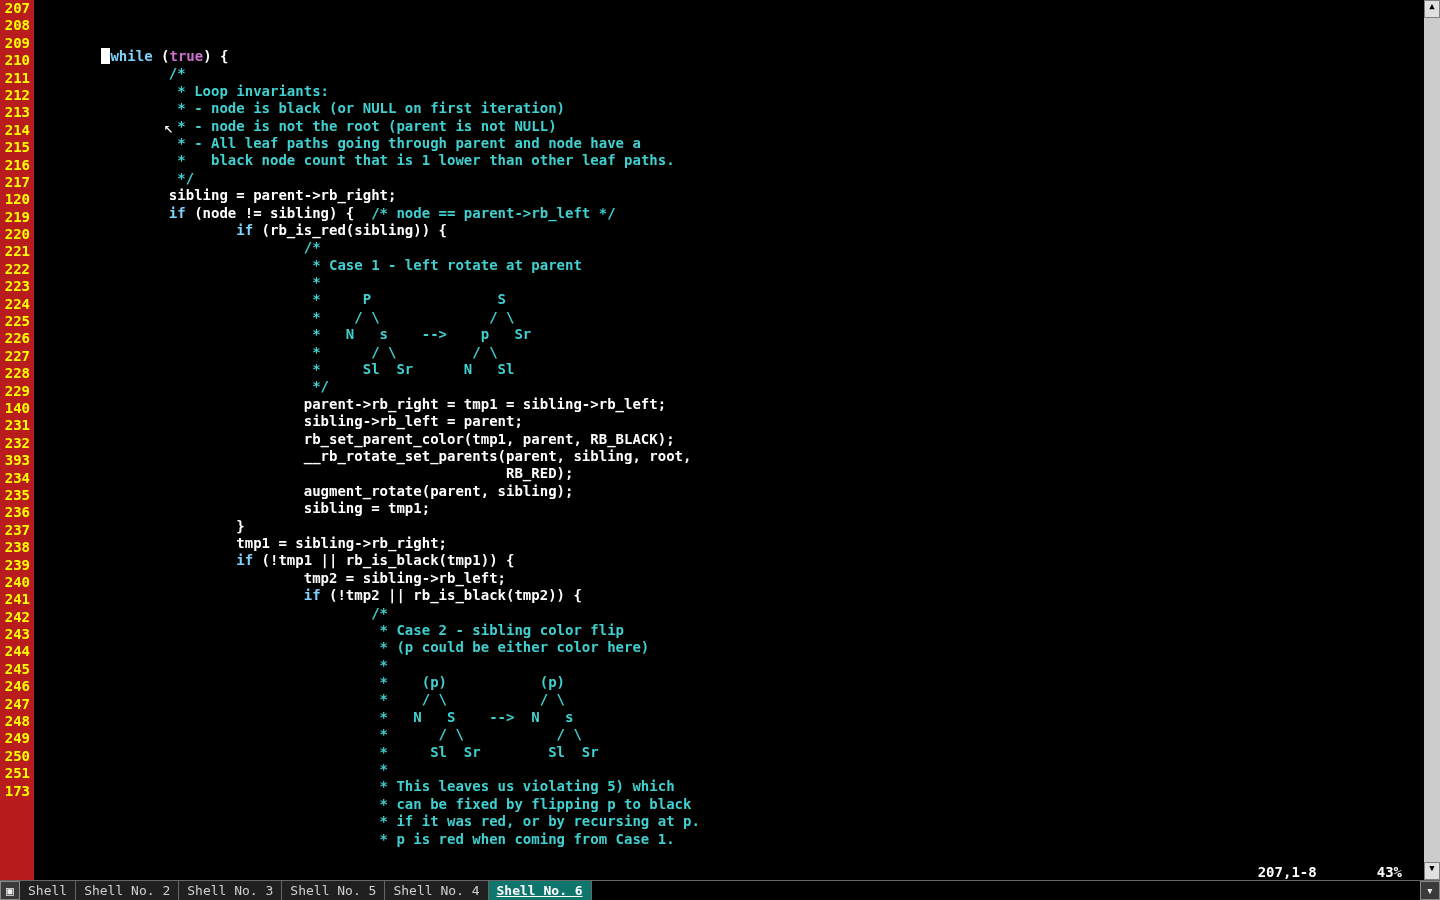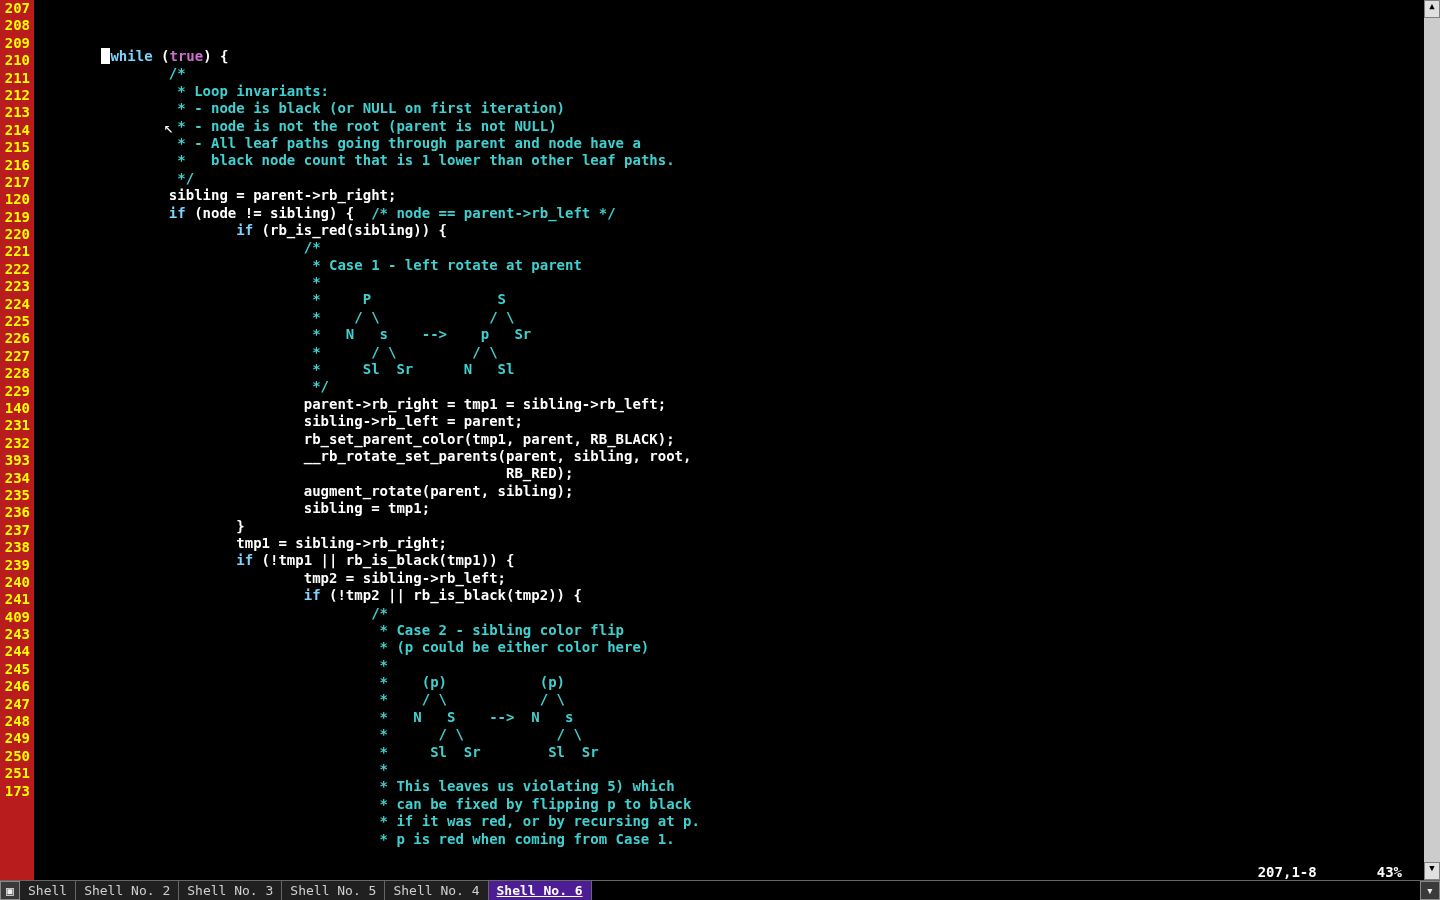--- a/index.html
+++ b/index.html
@@ -103,21 +103,21 @@
     line-height: 17px;
   }
   .tab {
     padding: 0 8px;
     border-right: 1px solid #666;
     line-height: 19px;
     background: #202020;
     color: #d0d0d0;
   }
   .tab.active {
-    background: #4c1d95;
+    background: #0f766e;
     font-weight: bold;
     color: #fff;
     text-decoration: underline;
   }
   .tabrow .spacer { flex: 1; }
   .titlebar {
     height: 18px;
     background: linear-gradient(#5a7aa0, #3a5a80);
     display: flex;
     align-items: center;
@@ -177,21 +177,21 @@
         <div class="ln">232</div>
         <div class="ln">393</div>
         <div class="ln">234</div>
         <div class="ln">235</div>
         <div class="ln">236</div>
         <div class="ln">237</div>
         <div class="ln">238</div>
         <div class="ln">239</div>
         <div class="ln">240</div>
         <div class="ln">241</div>
-        <div class="ln">409</div>
+        <div class="ln">242</div>
         <div class="ln">243</div>
         <div class="ln">244</div>
         <div class="ln">245</div>
         <div class="ln">246</div>
         <div class="ln">247</div>
         <div class="ln">248</div>
         <div class="ln">249</div>
         <div class="ln">250</div>
         <div class="ln">251</div>
         <div class="ln">173</div>

